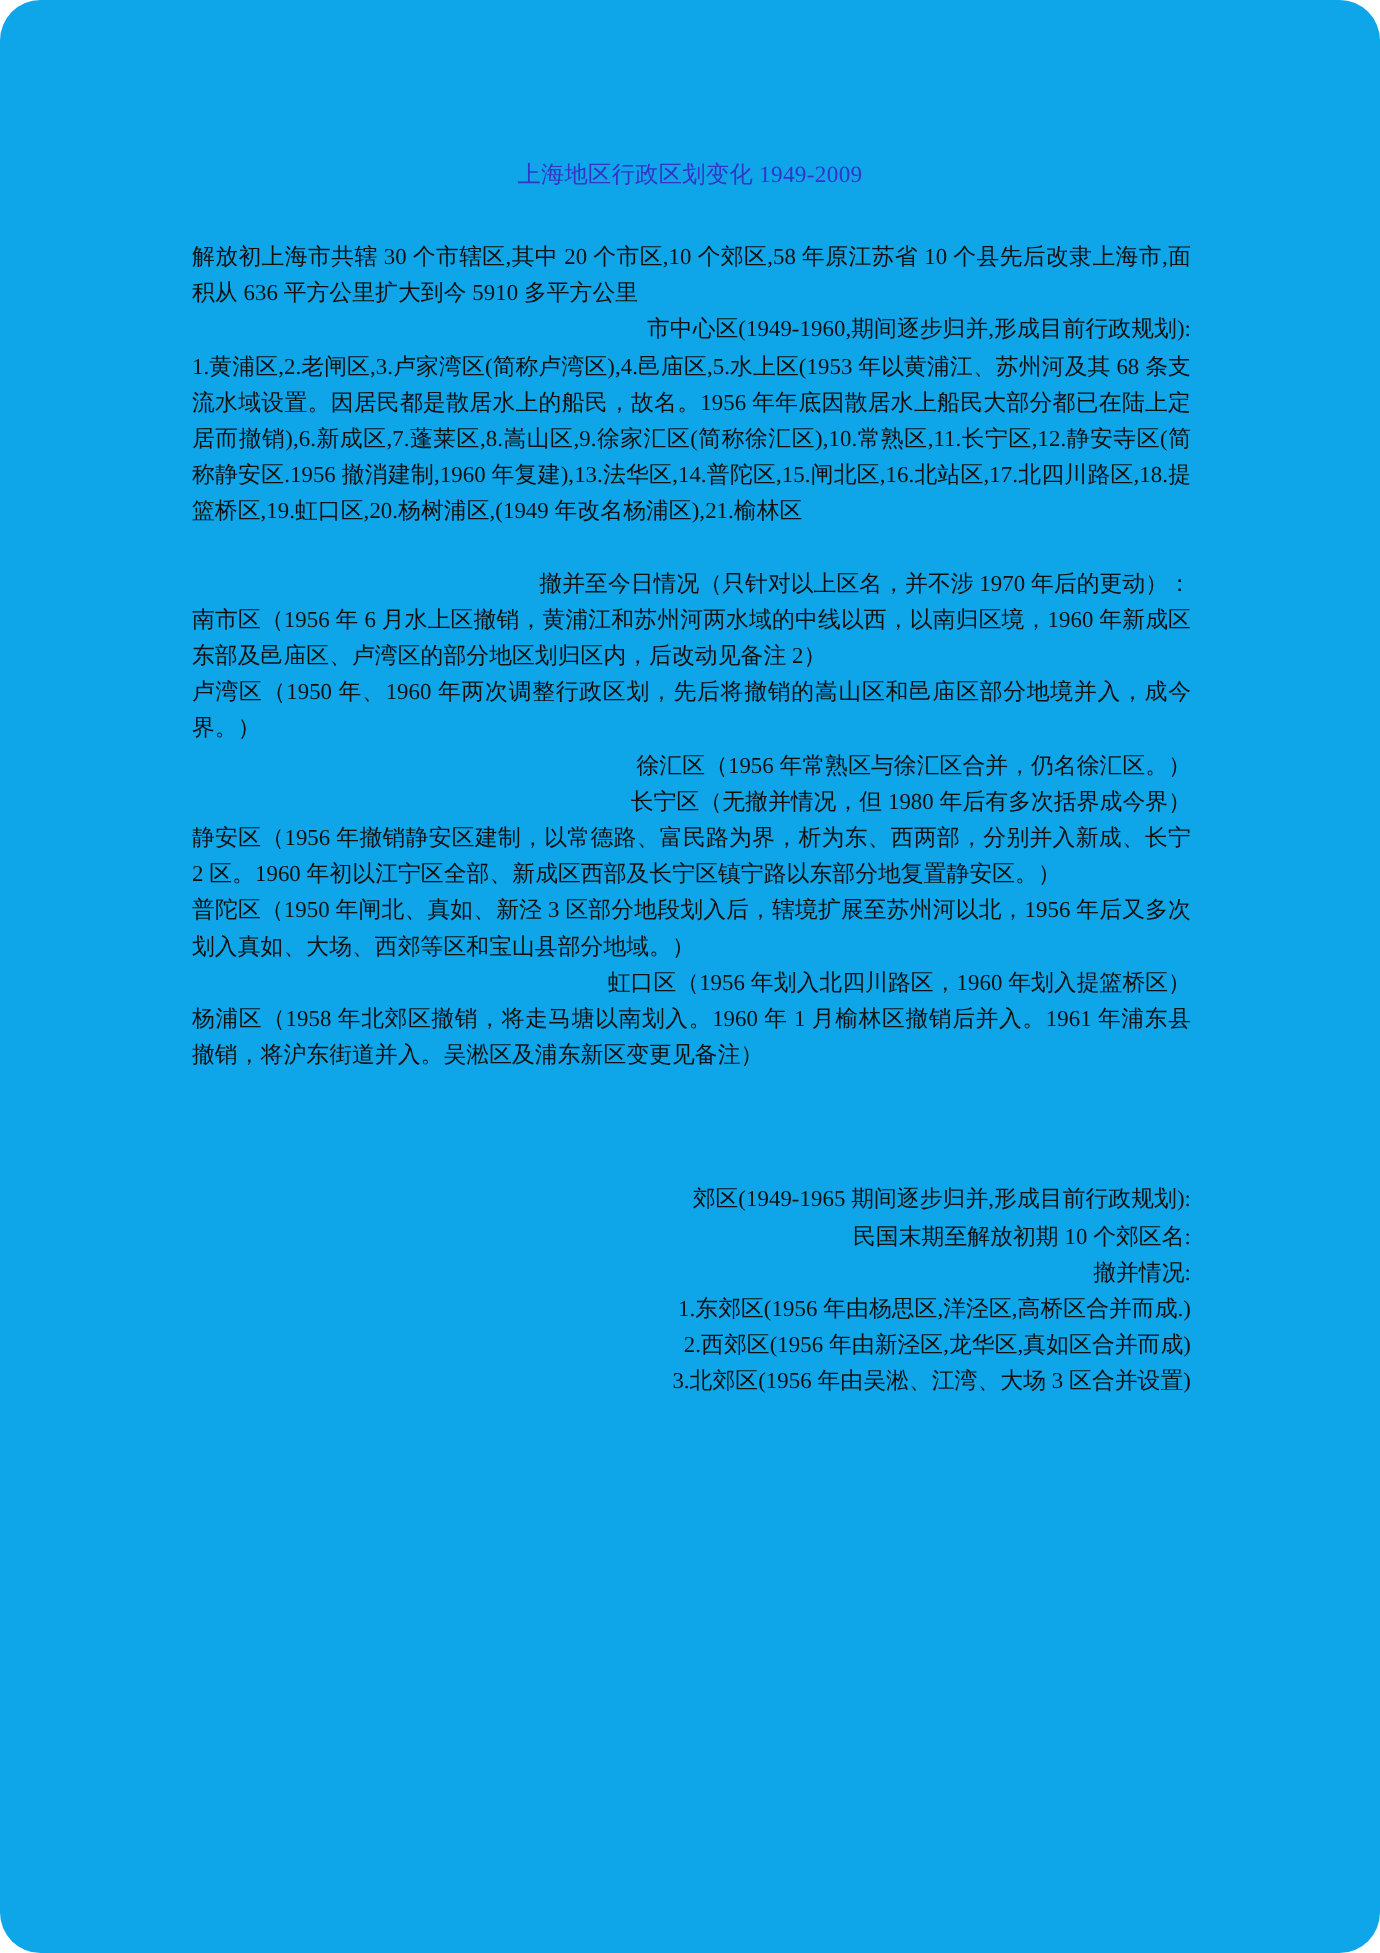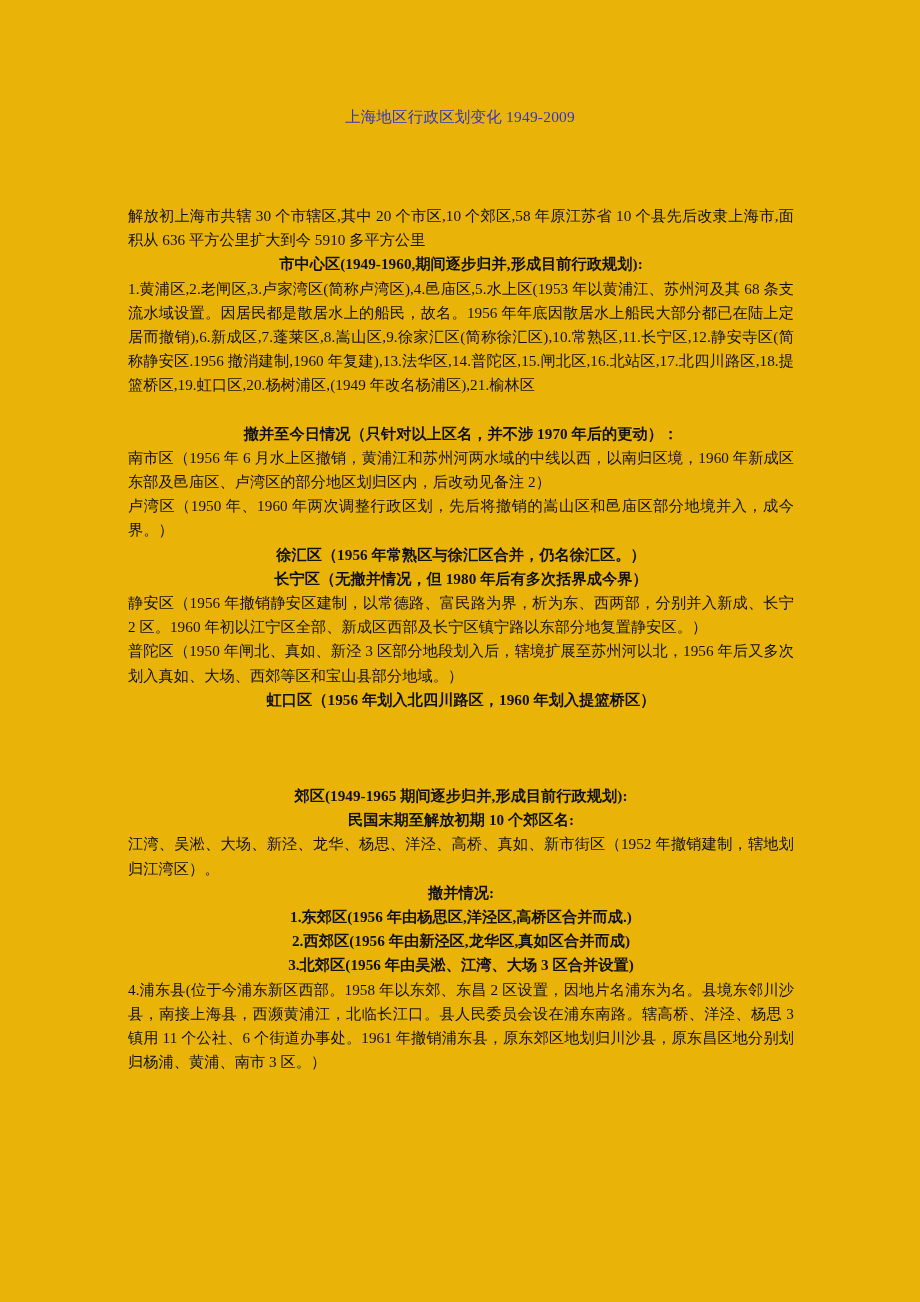--- a/index.html
+++ b/index.html
@@ -12,57 +12,56 @@
     width: 920px;
     height: 1302px;
     overflow: hidden;
     font-family: "Liberation Serif", "DejaVu Serif", serif;
     color: #000000;
   }
   .page {
     position: relative;
     width: 920px;
     height: 1302px;
-    background: #eab308;
+    background: #0ea5e9;
     box-sizing: border-box;
     padding: 0;
+    border-radius: 27px;
   }
   .doc-title {
     position: absolute;
     left: 0;
     top: 106px;
     width: 920px;
     text-align: center;
     font-size: 15.5px;
     font-weight: 400;
     color: #3434c8;
     letter-spacing: 0.2px;
     line-height: 22px;
     margin: 0;
   }
   .body-block {
     position: absolute;
     left: 128px;
     top: 160px;
     width: 666px;
-    margin-top: 44px;
   }
   .para {
     margin: 0;
     font-size: 15.2px;
     line-height: 24.2px;
     text-align: justify;
     text-justify: inter-ideograph;
     color: #111111;
     word-break: break-all;
     letter-spacing: 0.05px;
   }
   .para.nowrap-line {
-    text-align: center;
-    font-weight: bold;
+    text-align: right;
   }
   .gap-1 { height: 24px; }
   .gap-3 { height: 72px; }
 </style>
 </head>
 <body>
 
 <div class="page">
 
   <h1 class="doc-title">上海地区行政区划变化 1949-2009</h1>
@@ -76,27 +75,26 @@
     <div class="gap-1"></div>
 
     <p class="para nowrap-line">撤并至今日情况（只针对以上区名，并不涉 1970 年后的更动）：</p>
     <p class="para">南市区（1956 年 6 月水上区撤销，黄浦江和苏州河两水域的中线以西，以南归区境，1960 年新成区东部及邑庙区、卢湾区的部分地区划归区内，后改动见备注 2）</p>
     <p class="para">卢湾区（1950 年、1960 年两次调整行政区划，先后将撤销的嵩山区和邑庙区部分地境并入，成今界。）</p>
     <p class="para nowrap-line">徐汇区（1956 年常熟区与徐汇区合并，仍名徐汇区。）</p>
     <p class="para nowrap-line">长宁区（无撤并情况，但 1980 年后有多次括界成今界）</p>
     <p class="para">静安区（1956 年撤销静安区建制，以常德路、富民路为界，析为东、西两部，分别并入新成、长宁 2 区。1960 年初以江宁区全部、新成区西部及长宁区镇宁路以东部分地复置静安区。）</p>
     <p class="para">普陀区（1950 年闸北、真如、新泾 3 区部分地段划入后，辖境扩展至苏州河以北，1956 年后又多次划入真如、大场、西郊等区和宝山县部分地域。）</p>
     <p class="para nowrap-line">虹口区（1956 年划入北四川路区，1960 年划入提篮桥区）</p>
+    <p class="para">杨浦区（1958 年北郊区撤销，将走马塘以南划入。1960 年 1 月榆林区撤销后并入。1961 年浦东县撤销，将沪东街道并入。吴淞区及浦东新区变更见备注）</p>
 
     <div class="gap-3"></div>
 
     <p class="para nowrap-line">郊区(1949-1965 期间逐步归并,形成目前行政规划):</p>
     <p class="para nowrap-line">民国末期至解放初期 10 个郊区名:</p>
-    <p class="para">江湾、吴淞、大场、新泾、龙华、杨思、洋泾、高桥、真如、新市街区（1952 年撤销建制，辖地划归江湾区）。</p>
     <p class="para nowrap-line">撤并情况:</p>
     <p class="para nowrap-line">1.东郊区(1956 年由杨思区,洋泾区,高桥区合并而成.)</p>
     <p class="para nowrap-line">2.西郊区(1956 年由新泾区,龙华区,真如区合并而成)</p>
     <p class="para nowrap-line">3.北郊区(1956 年由吴淞、江湾、大场 3 区合并设置)</p>
-    <p class="para">4.浦东县(位于今浦东新区西部。1958 年以东郊、东昌 2 区设置，因地片名浦东为名。县境东邻川沙县，南接上海县，西濒黄浦江，北临长江口。县人民委员会设在浦东南路。辖高桥、洋泾、杨思 3 镇用 11 个公社、6 个街道办事处。1961 年撤销浦东县，原东郊区地划归川沙县，原东昌区地分别划归杨浦、黄浦、南市 3 区。）</p>
 
   </div>
 
 </div>
 
 </body></html>

